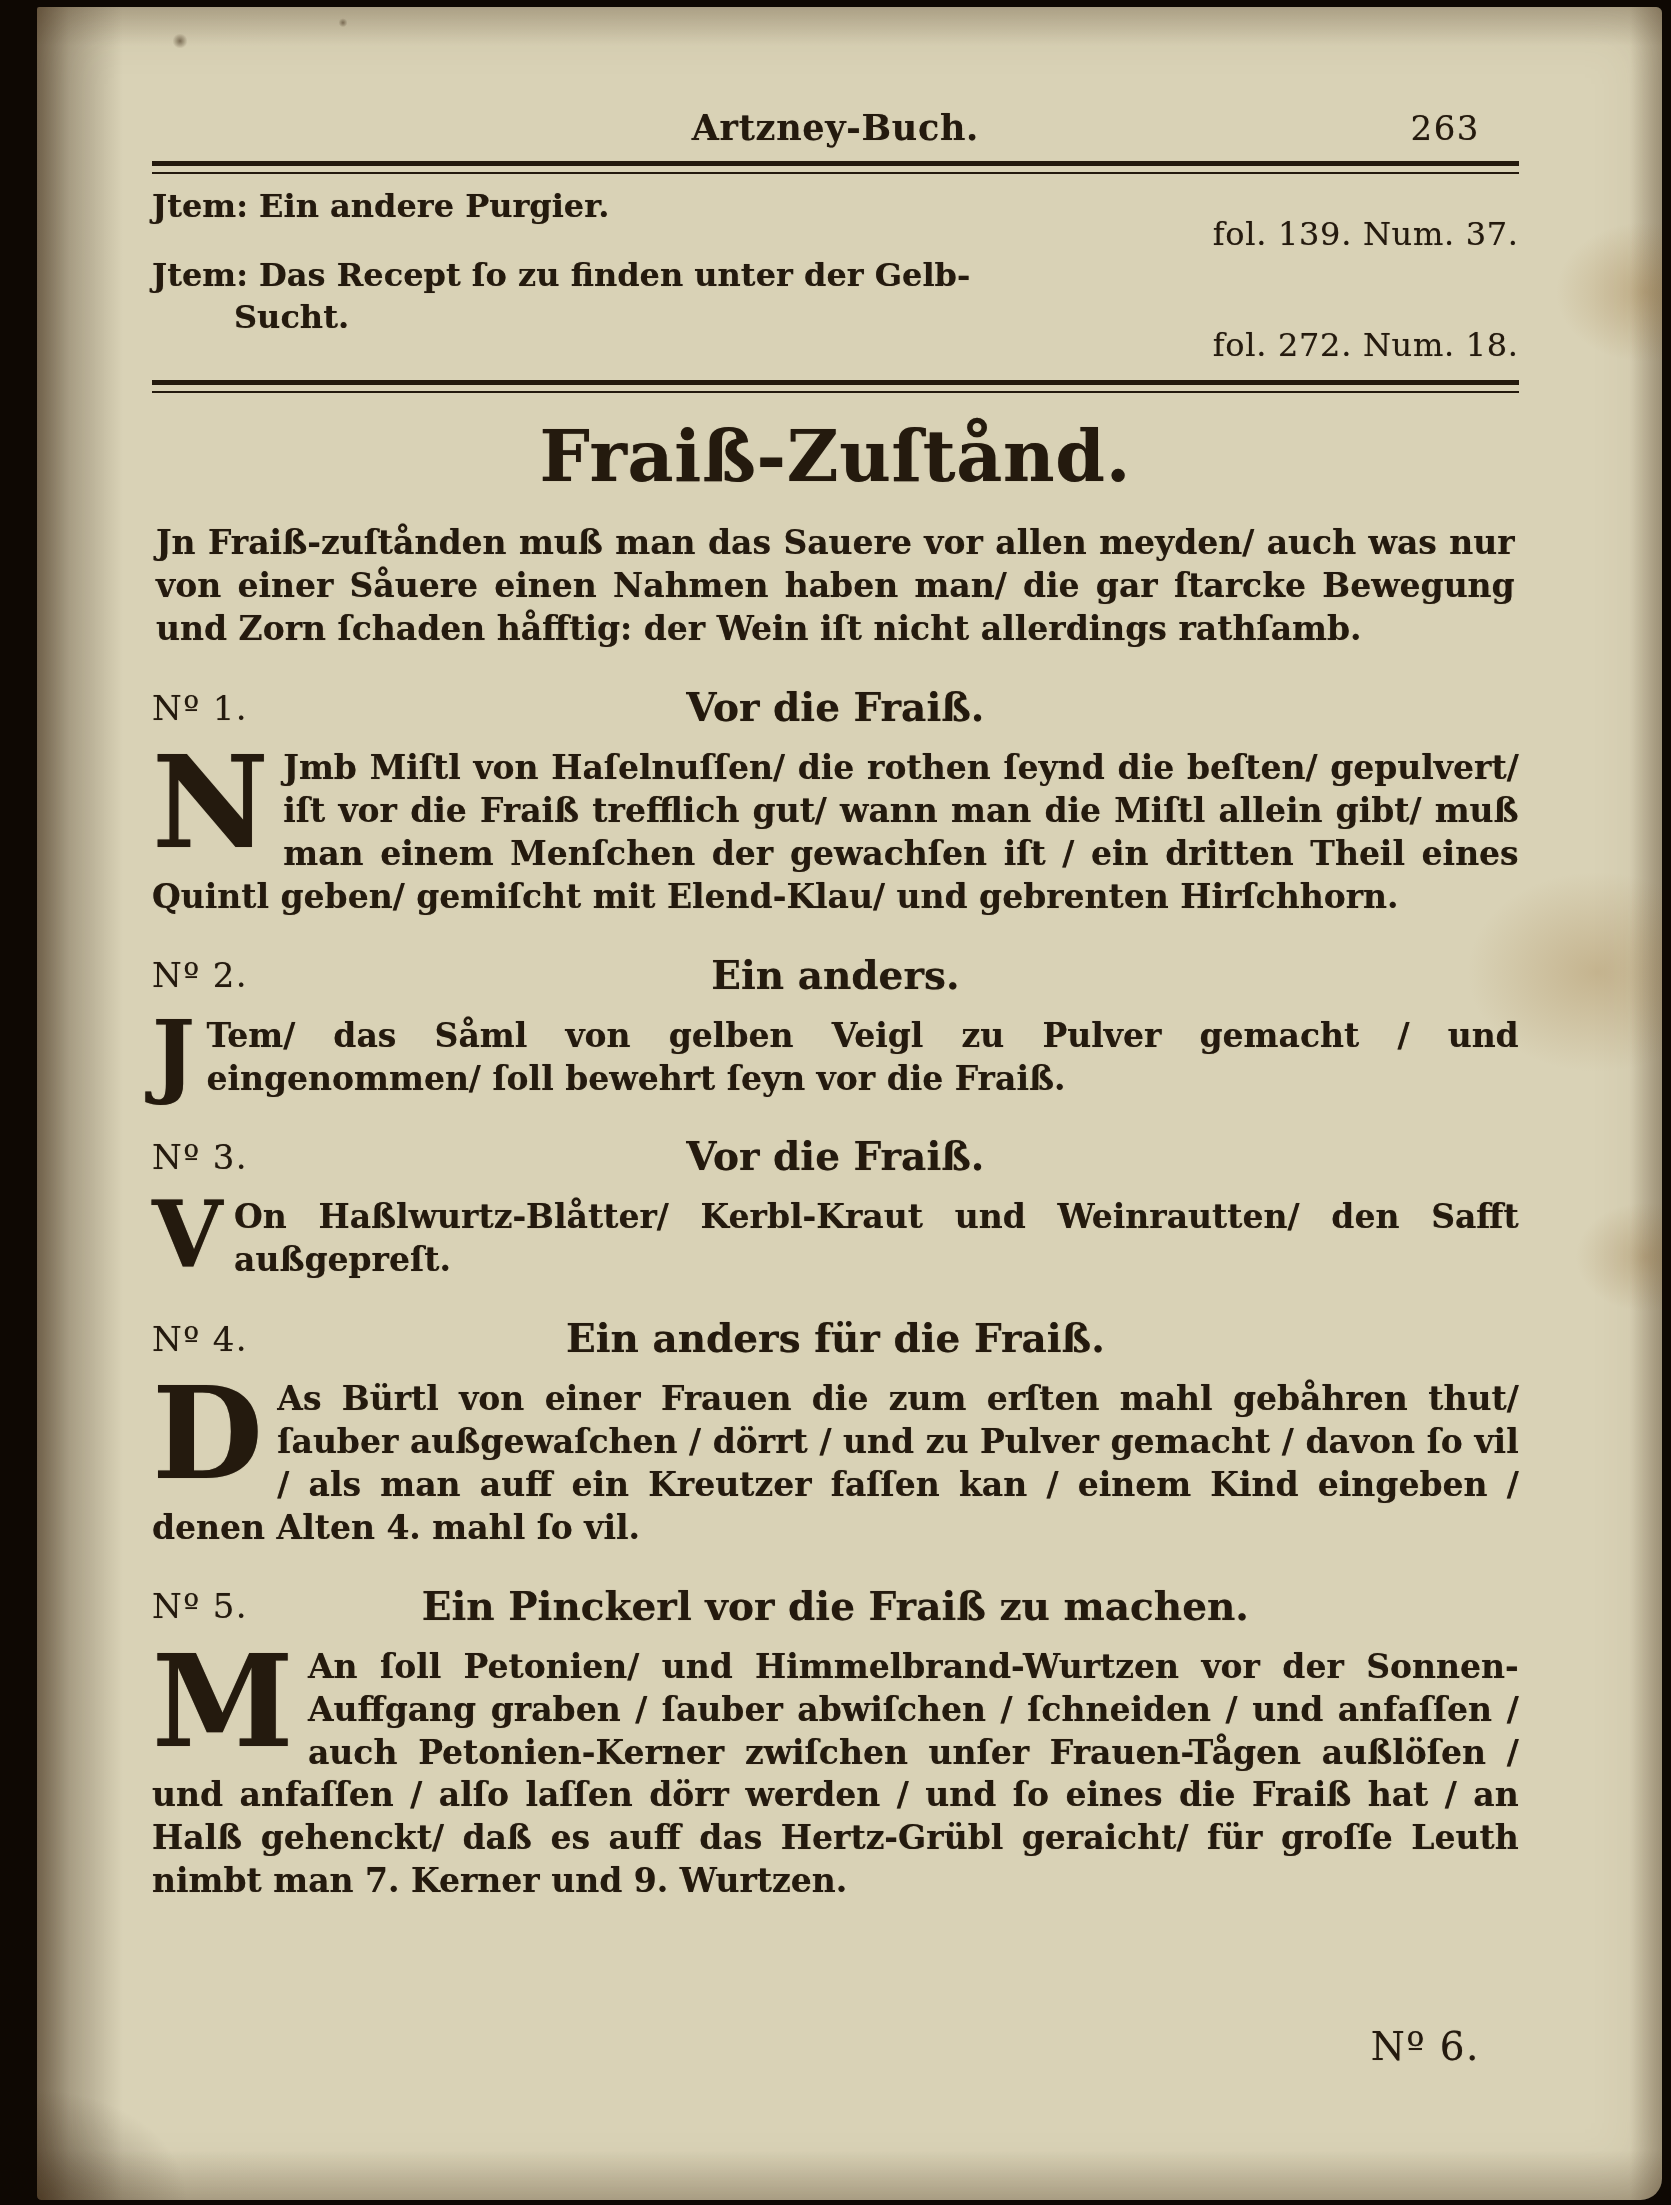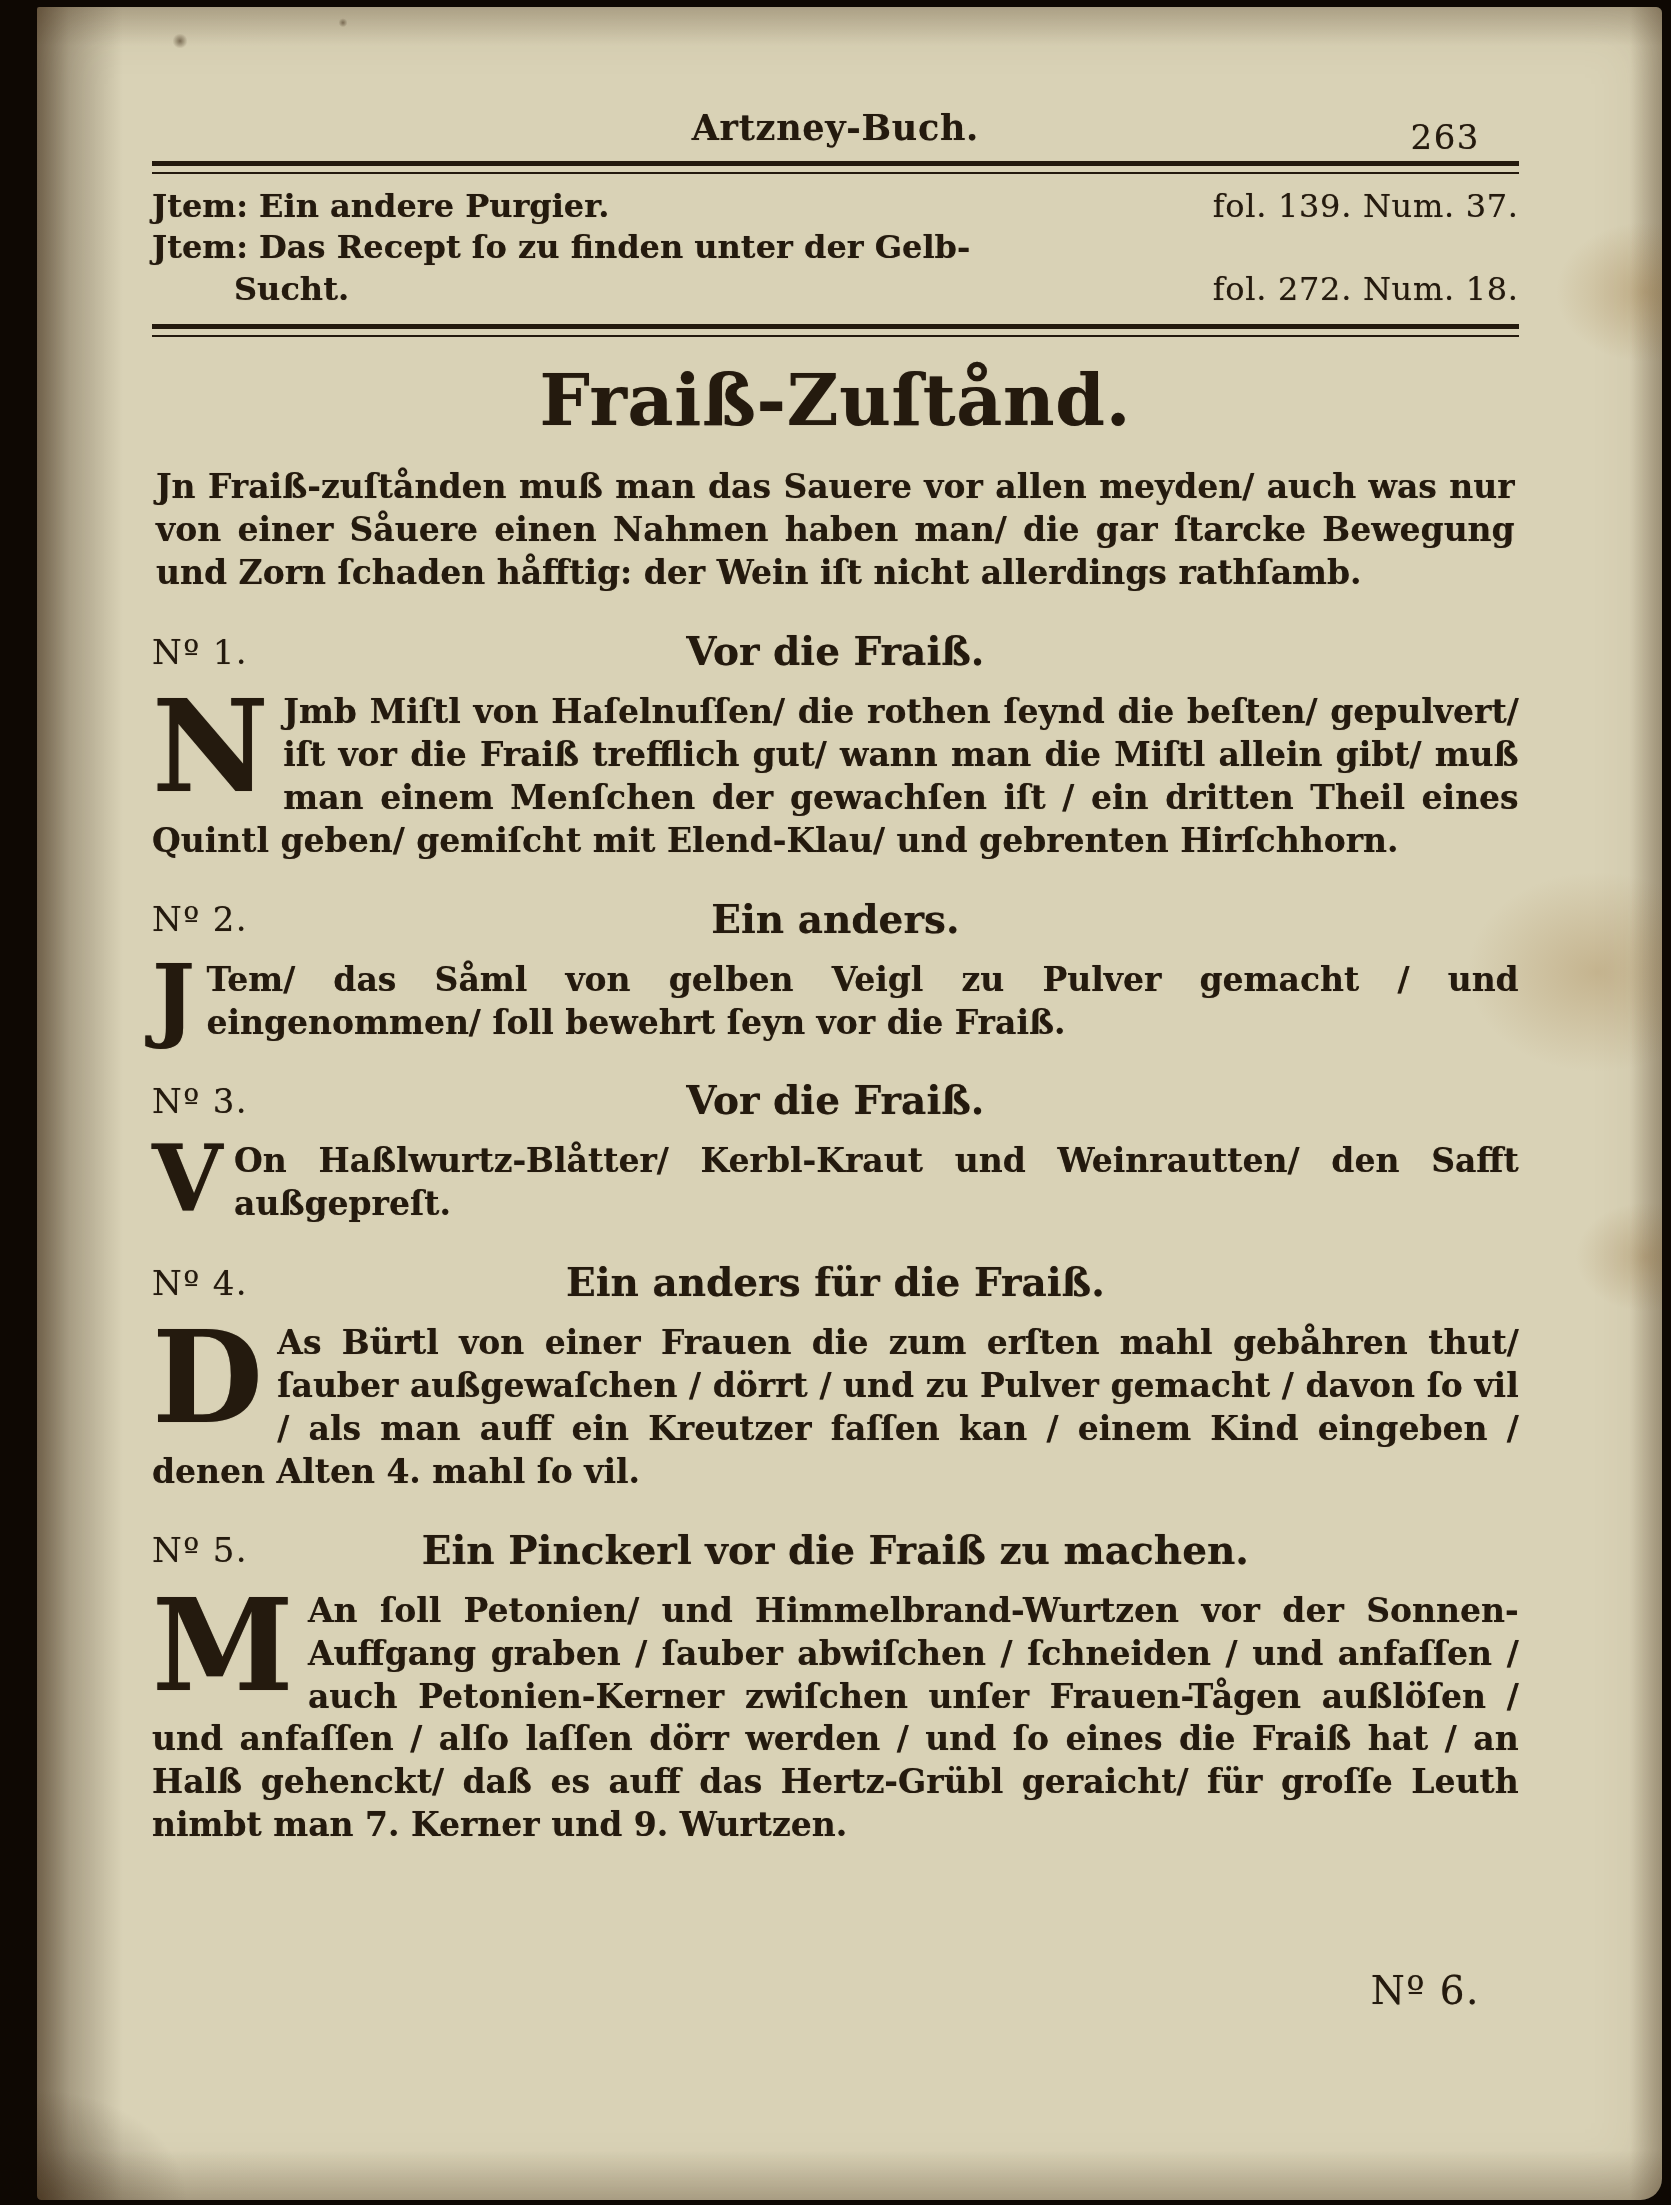--- a/index.html
+++ b/index.html
@@ -33,35 +33,35 @@
   .content {
     position: absolute; left: 115px; right: 143px; top: 84px;
     text-shadow: 0 0 0.7px rgba(36,26,14,.55);
   }
   .pagehead {
     position: relative; text-align: center;
     font-size: 35px; font-weight: 700;
     margin: 16px 0 13px; letter-spacing: 0.7px;
   }
   .pagenum {
-    position: absolute; right: 39px; top: 10px;
+    position: absolute; right: 39px; top: 1px;
     font-weight: 400; font-size: 34px; letter-spacing: 1.4px;
   }
   .double-rule {
     height: 6.4px;
     border-top: 5px solid #241a0e;
     border-bottom: 2.1px solid #241a0e;
     margin: 4.3px 0 11.4px;
   }
   .double-rule.below-index { margin: 13px 0 15.7px; }
   .index-row {
     display: flex; justify-content: space-between;
     font-size: 32px; font-weight: 700; line-height: 1.3; gap: 12px;
   }
-  .index-row .ref { font-weight: 400; letter-spacing: 0.7px; white-space: nowrap; }
+  .index-row .ref { font-weight: 400; letter-spacing: 0.7px; white-space: nowrap; margin-top: 28px; }
   .index-row.indent { padding-left: 82px; }
   .chapter-title {
     text-align: center; font-size: 71px; font-weight: 700;
     margin: 21.4px 0 24px; letter-spacing: 0.7px;
   }
   .intro {
     font-size: 33px; font-weight: 700; line-height: 1.3;
     text-align: justify; margin: 0 4px 13px;
   }
   .sec-head {

